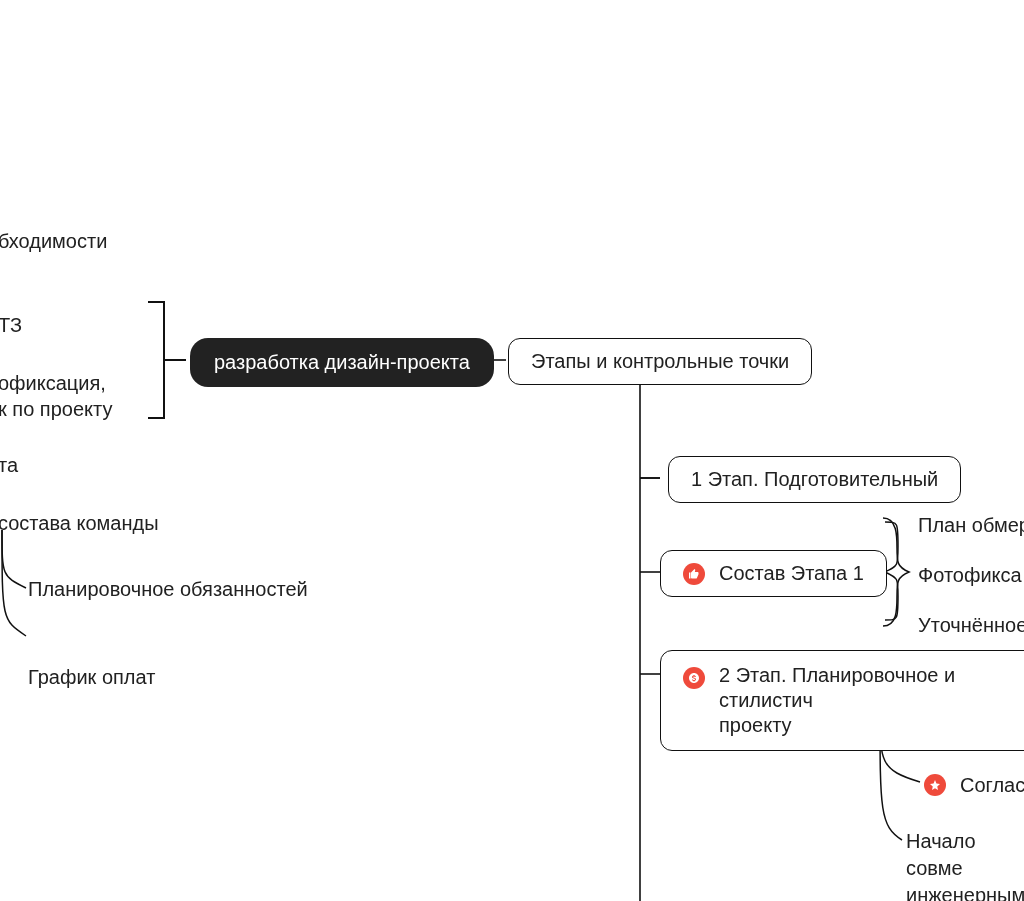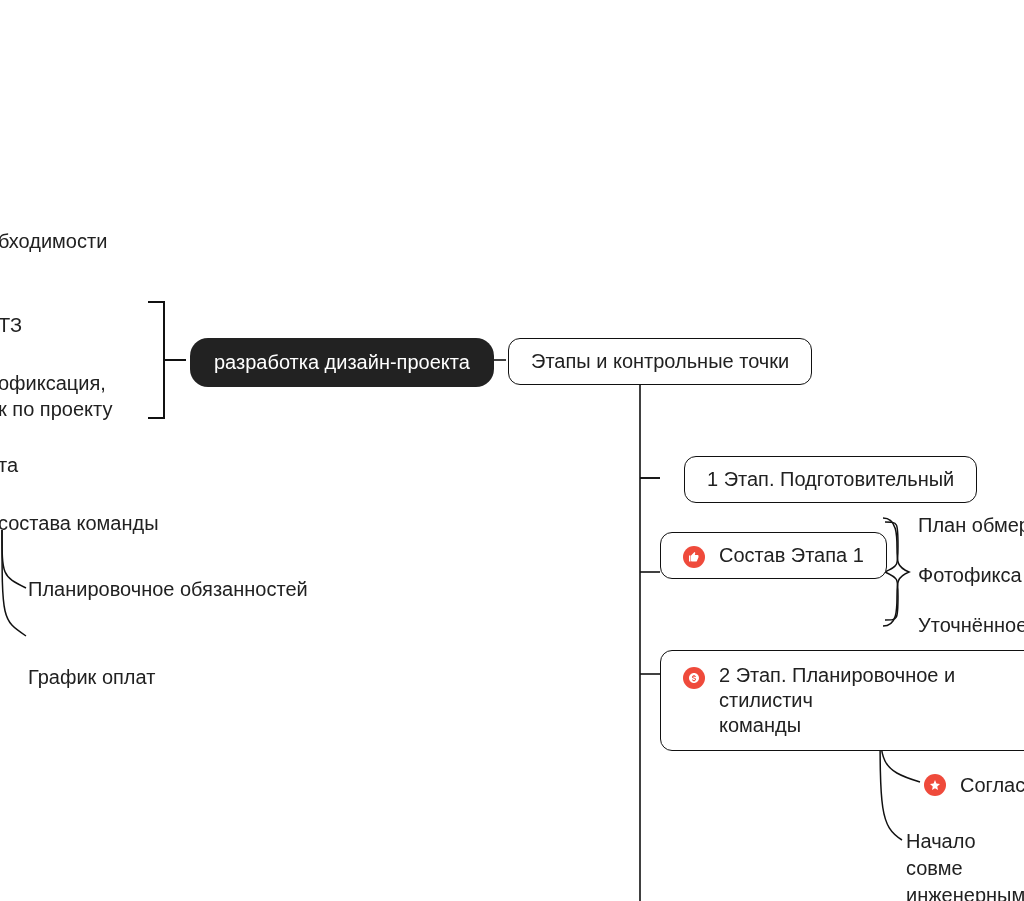--- a/index.html
+++ b/index.html
@@ -114,46 +114,46 @@
   <div class="plain" style="left:28px; top:624px;margin-top:40px;">График оплат</div>
 
   <div class="pill-dark" style="left:190px; top:338px;">
     <span>разработка дизайн-проекта</span>
   </div>
 
   <div class="pill" style="left:508px; top:338px;">
     <span>Этапы и контрольные точки</span>
   </div>
 
-  <div class="pill" style="left:684px; top:456px;">
+  <div class="pill" style="left:668px; top:456px;">
     <span>1 Этап. Подготовительный</span>
   </div>
 
-  <div class="pill" style="left:660px; top:532px;align-items:flex-end;">
+  <div class="pill" style="left:660px; top:550px;">
     <span class="icon" style="background:#ef4a3b;">
       <svg width="12" height="12" viewBox="0 0 24 24" fill="#fff">
         <path d="M2 21h3V9H2v12zm19-11c0-1.1-.9-2-2-2h-5.3l.8-3.8v-.3c0-.4-.2-.8-.4-1.1L13 2 6.6 8.6C6.2 8.9 6 9.4 6 10v9c0 1.1.9 2 2 2h8c.8 0 1.5-.5 1.8-1.2l3-7c.1-.3.2-.5.2-.8v-2z"></path>
       </svg>
     </span>
     <span>Состав Этапа 1</span>
   </div>
 
   <div class="plain" style="left:918px; top:512px;">План обмер</div>
   <div class="plain" style="left:918px; top:562px;">Фотофикса</div>
   <div class="plain" style="left:918px; top:612px;">Уточнённое</div>
 
   <div class="pill" style="left:660px; top:650px; width:360px; align-items:flex-start; padding-top:12px; padding-bottom:12px;">
     <span class="icon" style="background:#ef4a3b; margin-top:4px;">
       <svg width="12" height="12" viewBox="0 0 24 24" fill="#fff">
         <path d="M12 2C6.5 2 2 6.5 2 12s4.5 10 10 10 10-4.5 10-10S17.5 2 12 2zm1 15.9V19h-2v-1.1c-1.7-.3-3-1.5-3.1-3.1h2c.1.8.8 1.3 2.1 1.3 1.4 0 2-.6 2-1.3 0-.7-.6-1.2-2.3-1.6-1.9-.4-3.6-1.1-3.6-3.1 0-1.5 1.2-2.6 2.9-2.9V6h2v1.1c1.6.3 2.7 1.4 2.8 2.9h-2c-.1-.7-.6-1.2-1.8-1.2-1.2 0-1.9.5-1.9 1.2 0 .7.7 1.1 2.3 1.5 1.9.4 3.6 1.2 3.6 3.2 0 1.6-1.2 2.8-3 3.2z"></path>
       </svg>
     </span>
     <span style="white-space:normal;">
       <span>2 Этап. Планировочное и стилистич</span><br>
-      <span>команды</span>
+      <span>проекту</span>
     </span>
   </div>
 
   <div class="plain" style="left:924px; top:772px; display:flex; align-items:center; gap:14px;">
     <span class="icon" style="background:#ef4a3b;">
       <svg width="12" height="12" viewBox="0 0 24 24" fill="#fff">
         <path d="M12 2l2.9 6.9L22 10l-5.5 4.9L18 22l-6-3.7L6 22l1.5-7.1L2 10l7.1-1.1z"></path>
       </svg>
     </span>
     <span>Согласова</span>

